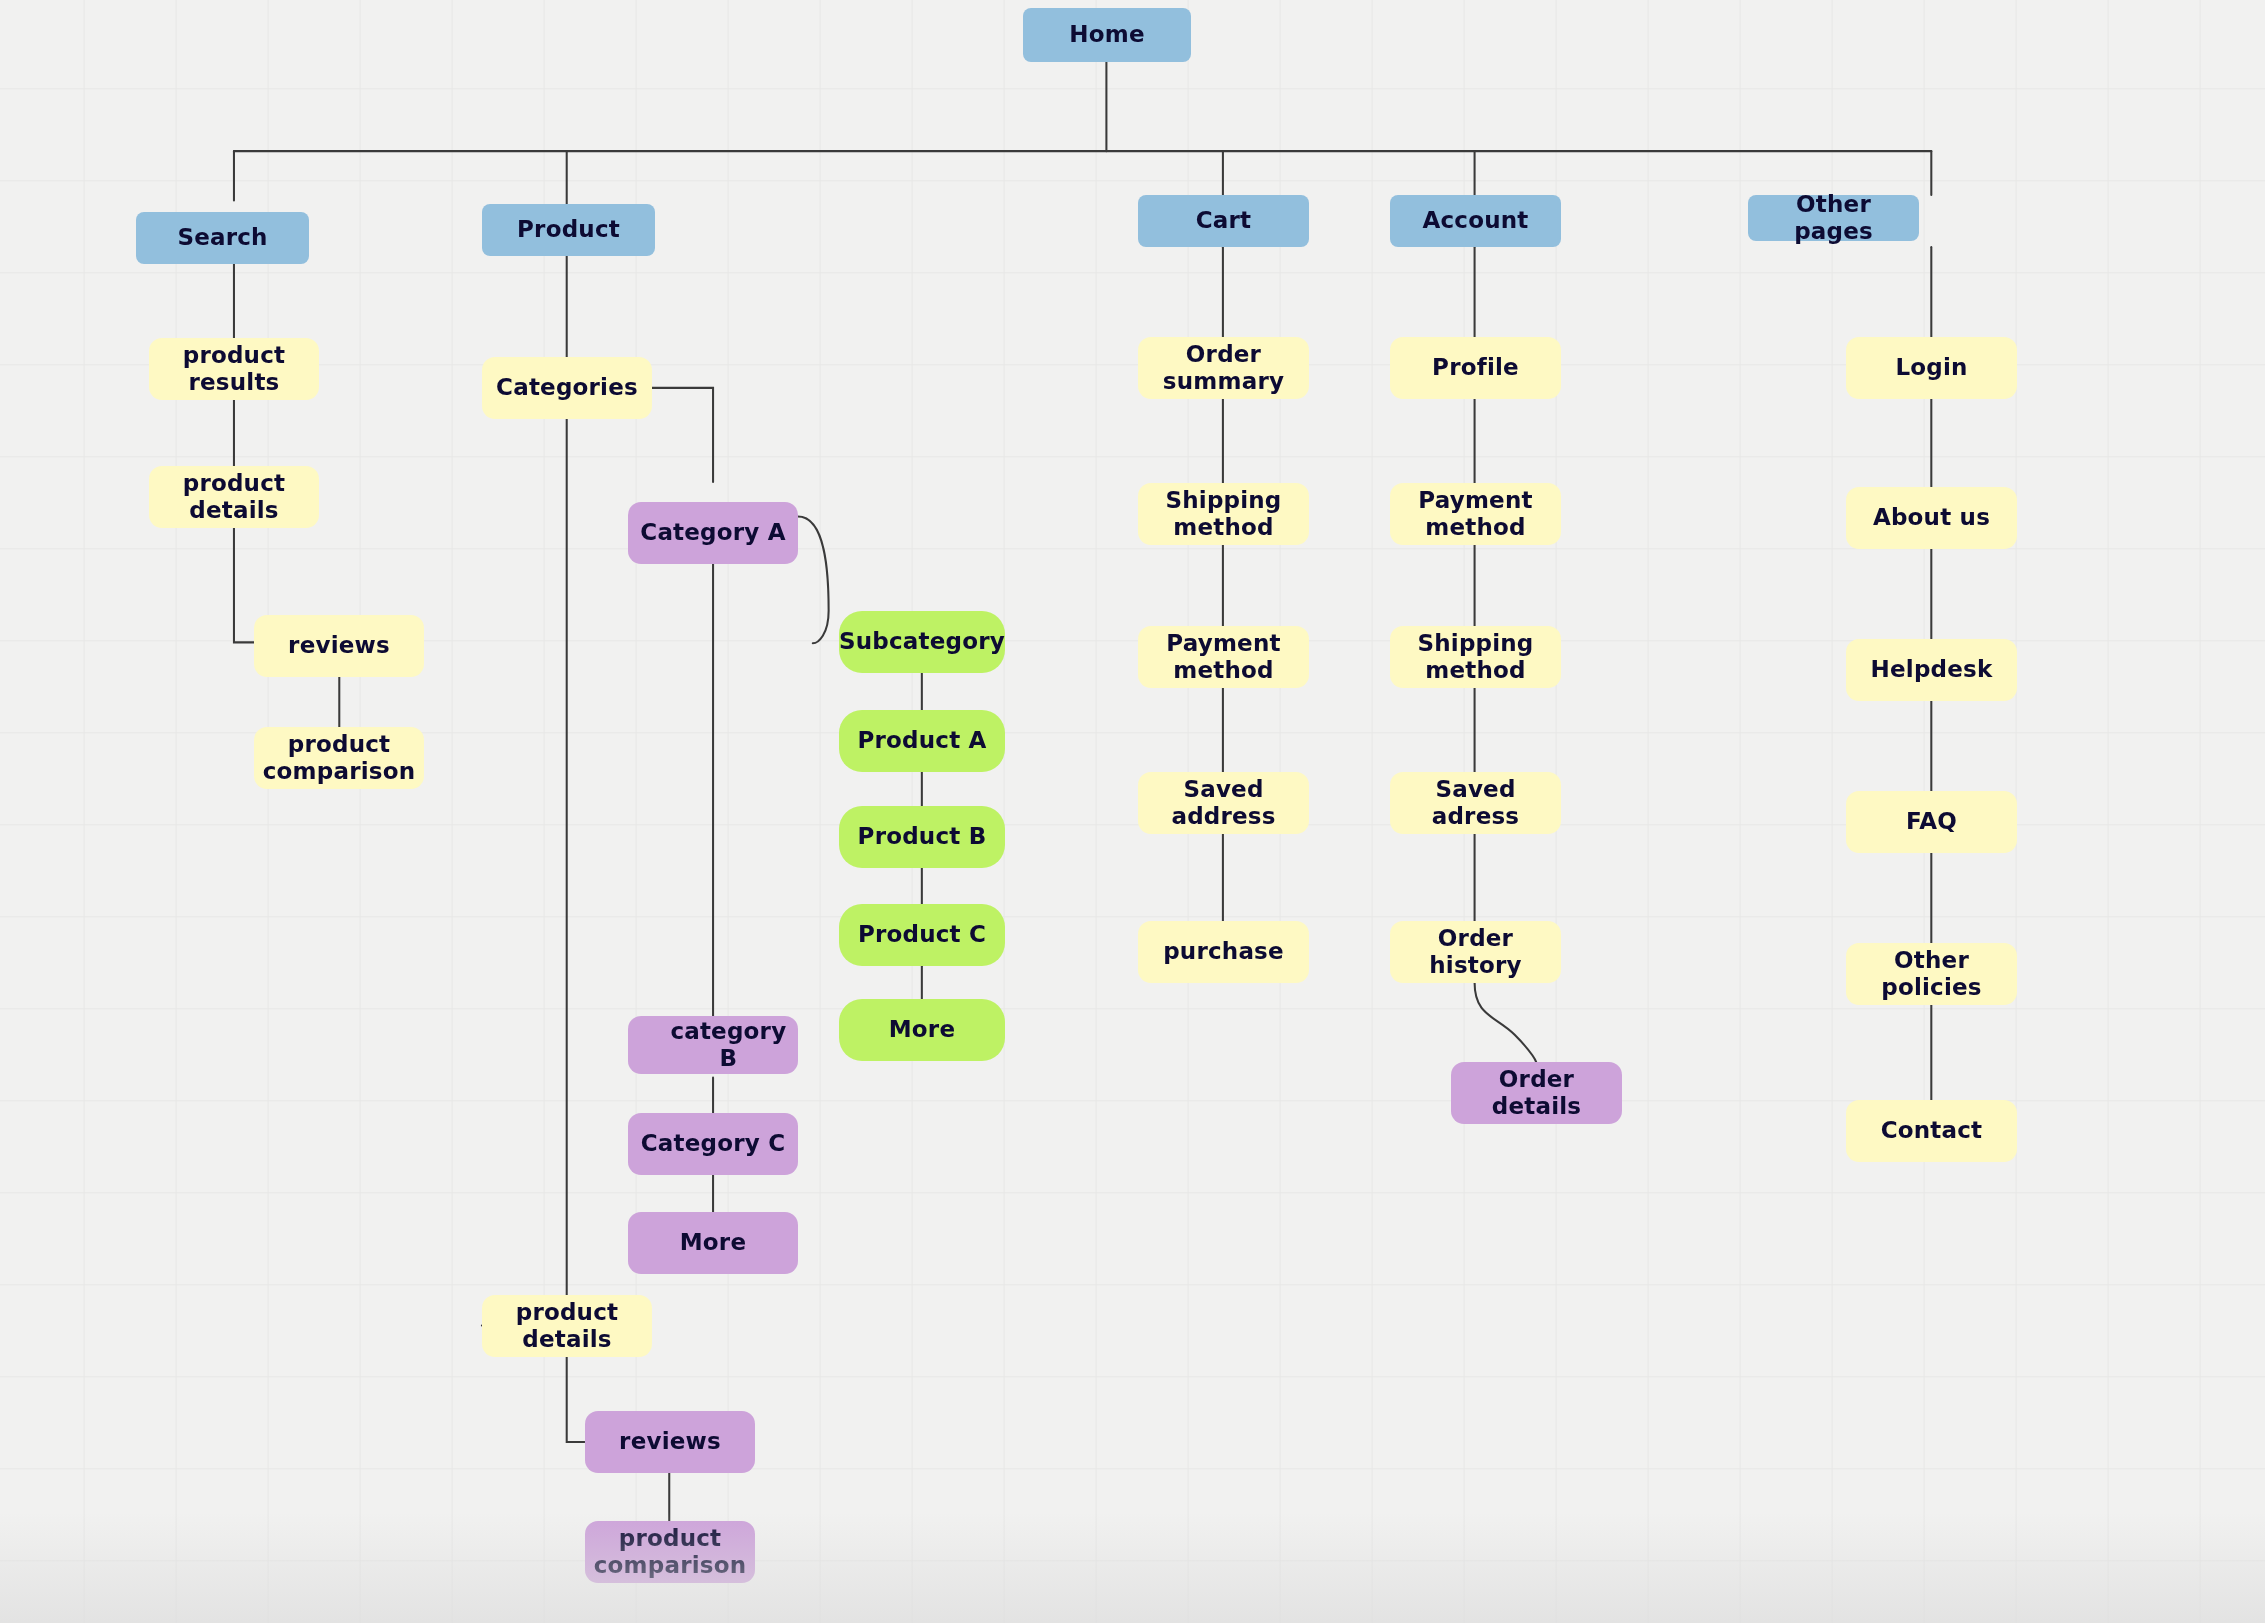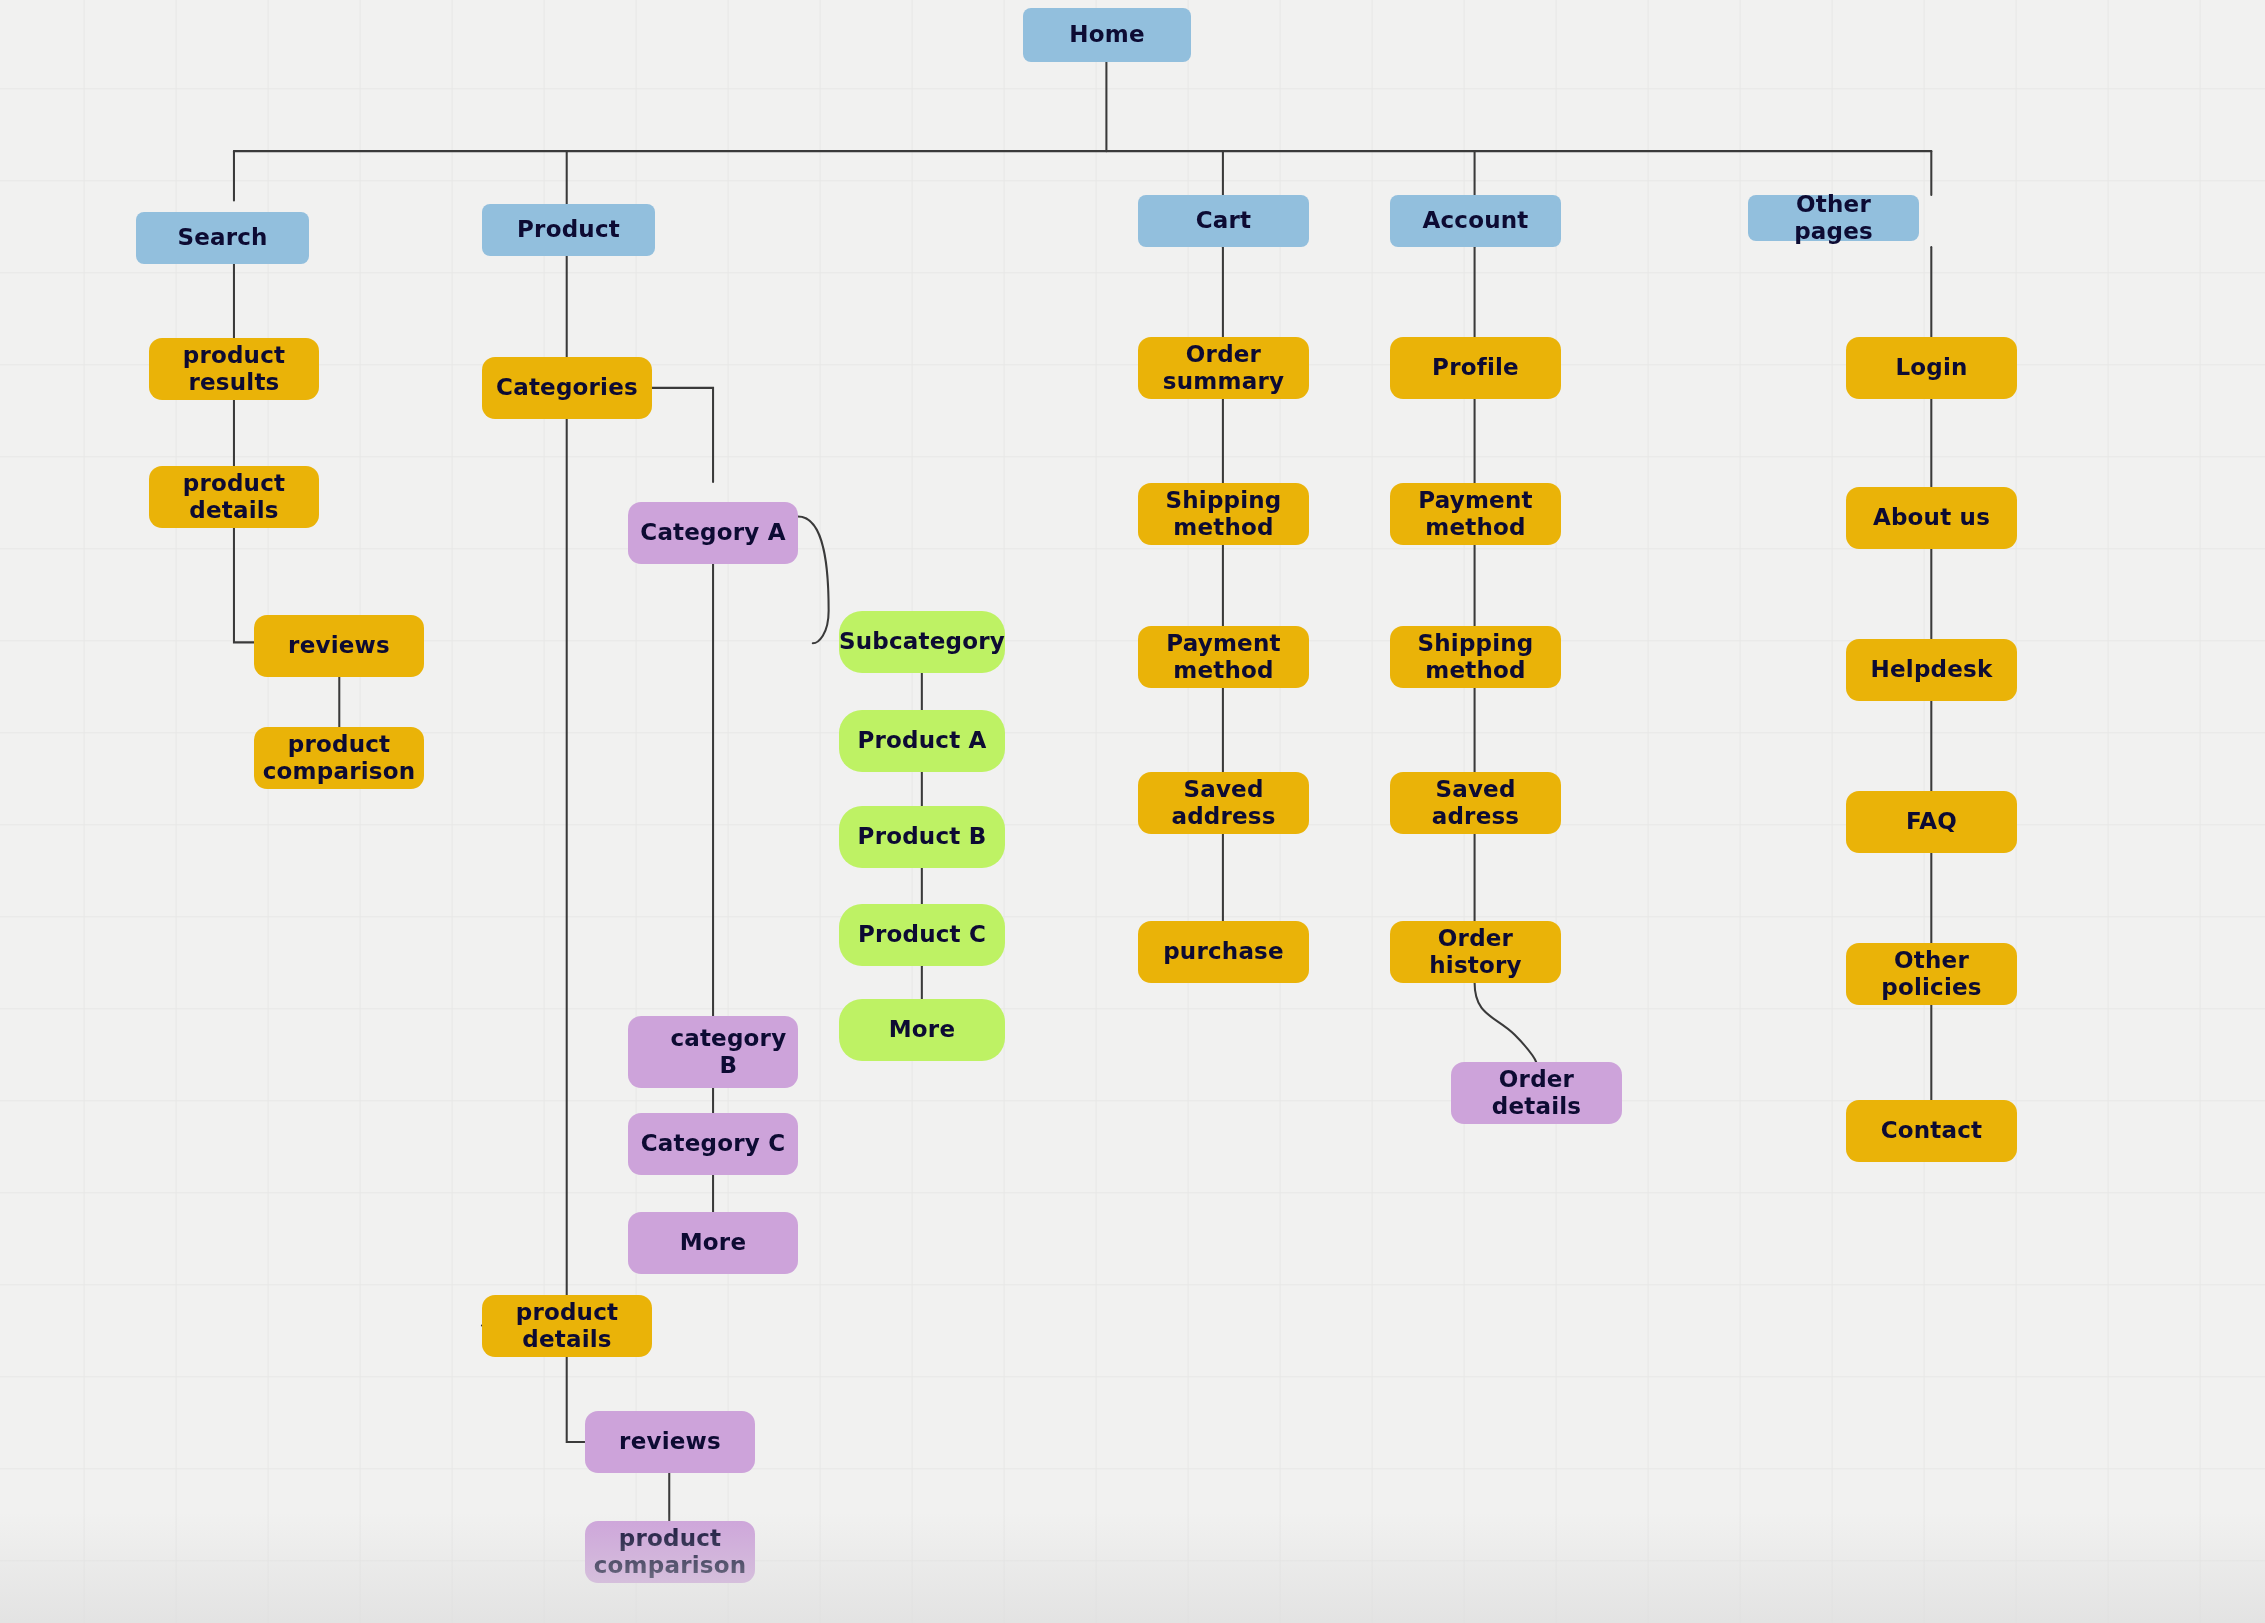--- a/index.html
+++ b/index.html
@@ -30,21 +30,21 @@
     display:flex;align-items:center;justify-content:center;
     text-align:center;
     color:#0d0b33;
     font-weight:700;
     line-height:1.18;
     letter-spacing:0.2px;
     box-sizing:border-box;
     padding:3.7px 9.3px;
   }
   .t-hub{background:#92bfdd;border-radius:8px;font-size:23px;}
-  .t-green{background:#eab308;border-radius:13px;font-size:23px;}
+  .t-green{background:#fef9c3;border-radius:13px;font-size:23px;}
   .t-purple{background:#cda3da;border-radius:13px;font-size:23px;}
   .t-yellow{background:#bef264;border-radius:23px;font-size:23px;}
 </style>
 </head>
 <body>
 
 <div id="grid"></div>
 
 <svg id="edges" viewBox="0 0 2430 1742">
   <g fill="none" stroke="#3a3a3a" stroke-width="2.2" stroke-linecap="round">
@@ -110,21 +110,21 @@
 
 <div class="node t-hub" style="left: 136px; top: 200px; width: 173px; height: 52px; margin-top: 12px;">Search</div>
 <div class="node t-green" style="left: 149px; top: 338px; width: 170px; height: 62px;">product results</div>
 <div class="node t-green" style="left: 149px; top: 466px; width: 170px; height: 62px;">product details</div>
 <div class="node t-green" style="left: 254px; top: 615px; width: 170px; height: 62px;">reviews</div>
 <div class="node t-green" style="left: 254px; top: 727px; width: 170px; height: 62px;">product comparison</div>
 
 <div class="node t-hub" style="left: 482px; top: 204px; width: 173px; height: 52px;">Product</div>
 <div class="node t-green" style="left: 482px; top: 357px; width: 170px; height: 62px;">Categories</div>
 <div class="node t-purple" style="left: 628px; top: 502px; width: 170px; height: 62px;">Category A</div>
-<div class="node t-purple" style="left: 628px; top: 1016px; width: 170px; height: 72px; padding-left: 40px;">category B</div>
+<div class="node t-purple" style="left: 628px; top: 1016px; width: 170px; height: 58px; padding-left: 40px;">category B</div>
 <div class="node t-purple" style="left: 628px; top: 1113px; width: 170px; height: 62px;">Category C</div>
 <div class="node t-purple" style="left: 628px; top: 1212px; width: 170px; height: 62px;">More</div>
 <div class="node t-yellow" style="left: 839px; top: 611px; width: 166px; height: 62px;">Subcategory</div>
 <div class="node t-yellow" style="left: 839px; top: 710px; width: 166px; height: 62px;">Product A</div>
 <div class="node t-yellow" style="left: 839px; top: 806px; width: 166px; height: 62px;">Product B</div>
 <div class="node t-yellow" style="left: 839px; top: 904px; width: 166px; height: 62px;">Product C</div>
 <div class="node t-yellow" style="left: 839px; top: 999px; width: 166px; height: 62px;">More</div>
 <div class="node t-green" style="left: 482px; top: 1295px; width: 170px; height: 62px;">product details</div>
 <div class="node t-purple" style="left: 585px; top: 1411px; width: 170px; height: 62px;">reviews</div>
 <div class="node t-purple" style="left: 585px; top: 1521px; width: 170px; height: 62px;">product comparison</div>

